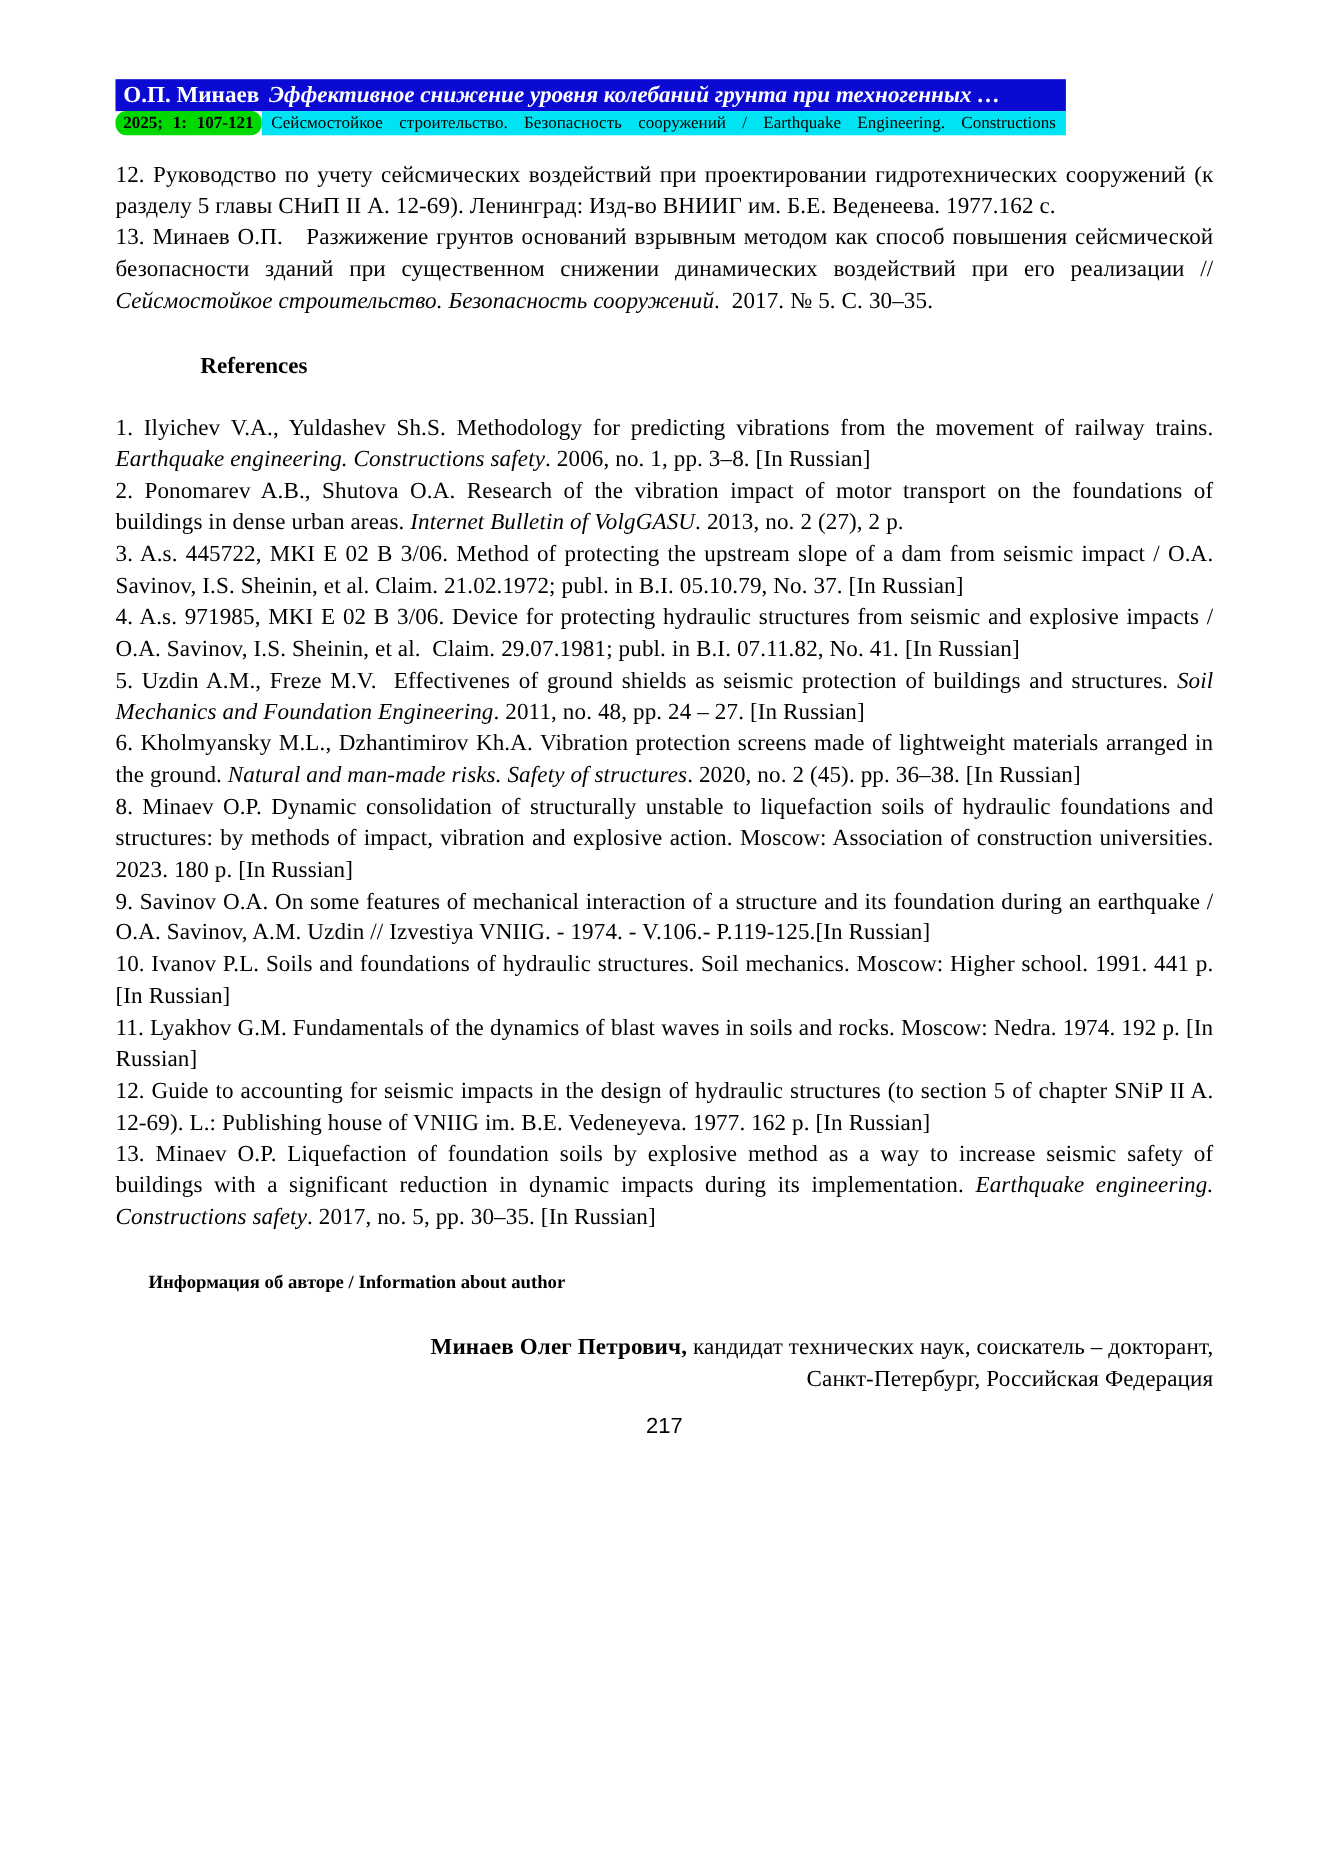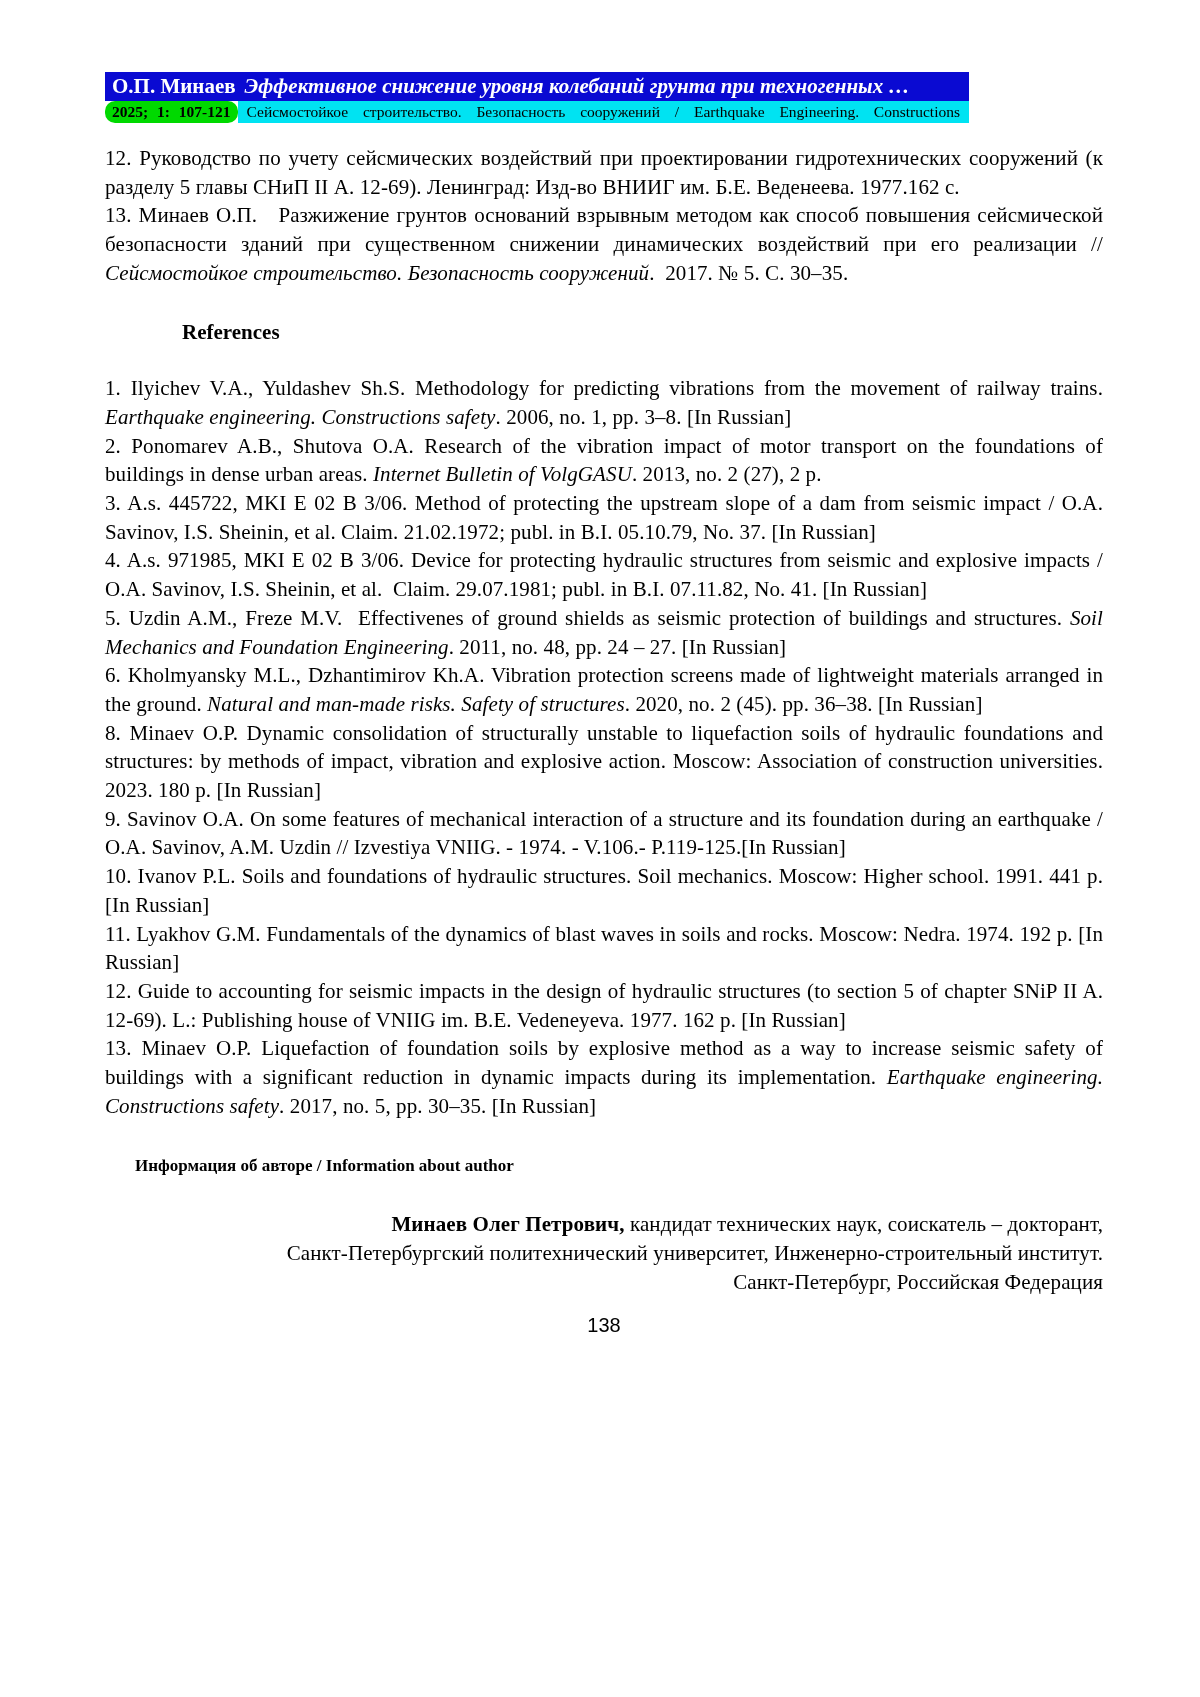--- a/index.html
+++ b/index.html
@@ -103,21 +103,20 @@
     <p><span>10. Ivanov P.L. Soils and foundations of hydraulic structures. Soil mechanics. Moscow: Higher school. 1991. 441 p. [In Russian]</span></p>
     <p><span>11. Lyakhov G.M. Fundamentals of the dynamics of blast waves in soils and rocks. Moscow: Nedra. 1974. 192 p. [In Russian]</span></p>
     <p><span>12. Guide to accounting for seismic impacts in the design of hydraulic structures (to section 5 of chapter SNiP II A. 12-69). L.: Publishing house of VNIIG im. B.E. Vedeneyeva. 1977. 162 p. [In Russian]</span></p>
     <p><span>13. Minaev O.P. Liquefaction of foundation soils by explosive method as a way to increase seismic safety of buildings with a significant reduction in dynamic impacts during its implementation. </span><span style="font-style: italic;">Earthquake engineering. Constructions safety</span><span>. 2017, no. 5, pp. 30–35. [In Russian]</span></p>
   </section>
 
   <h2 class="info-heading">Информация об авторе / Information about author</h2>
 
   <section class="textblock author-block">
     <p class="plain"><span style="font-weight: bold;">Минаев Олег Петрович,</span><span> кандидат технических наук, соискатель – докторант,</span></p>
-    <p class="plain"><span>Санкт-Петербургский политехнический университет, Инженерно-строительный институт.</span></p>
     <p class="plain"><span>Санкт-Петербург, Российская Федерация</span></p>
   </section>
 
   <footer class="footer">
-    <span>138</span>
+    <span>217</span>
   </footer>
 
 </div>
 
 </body></html>

